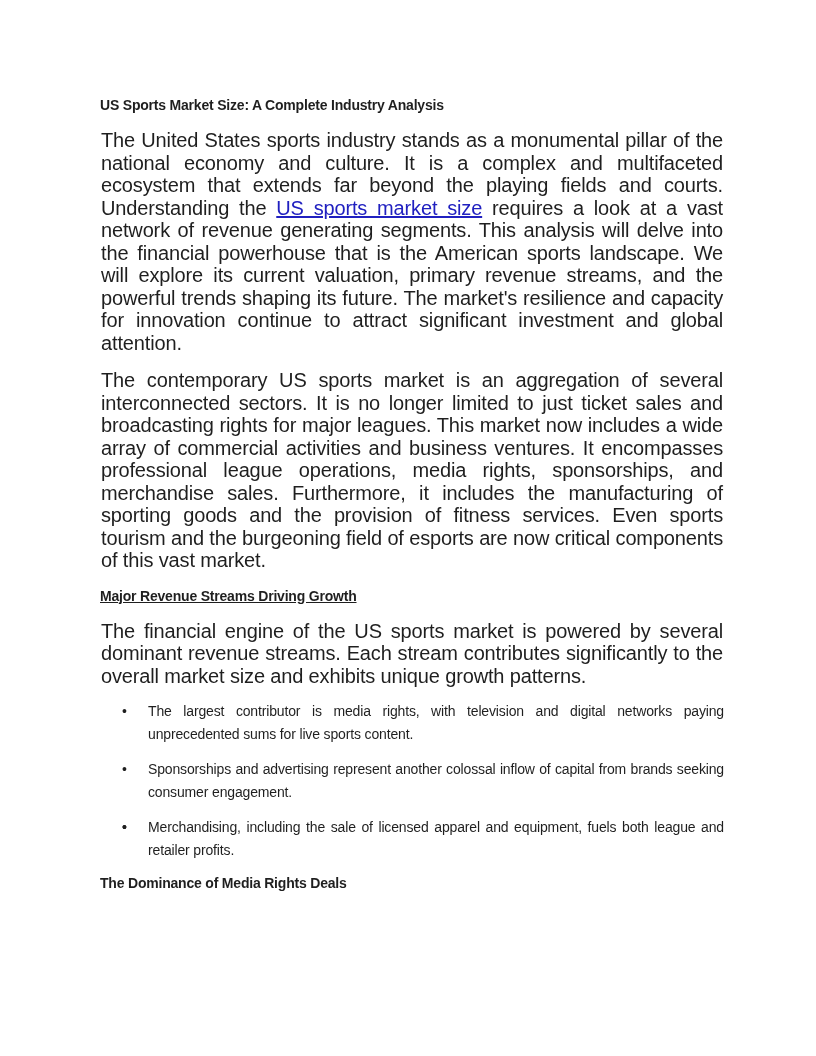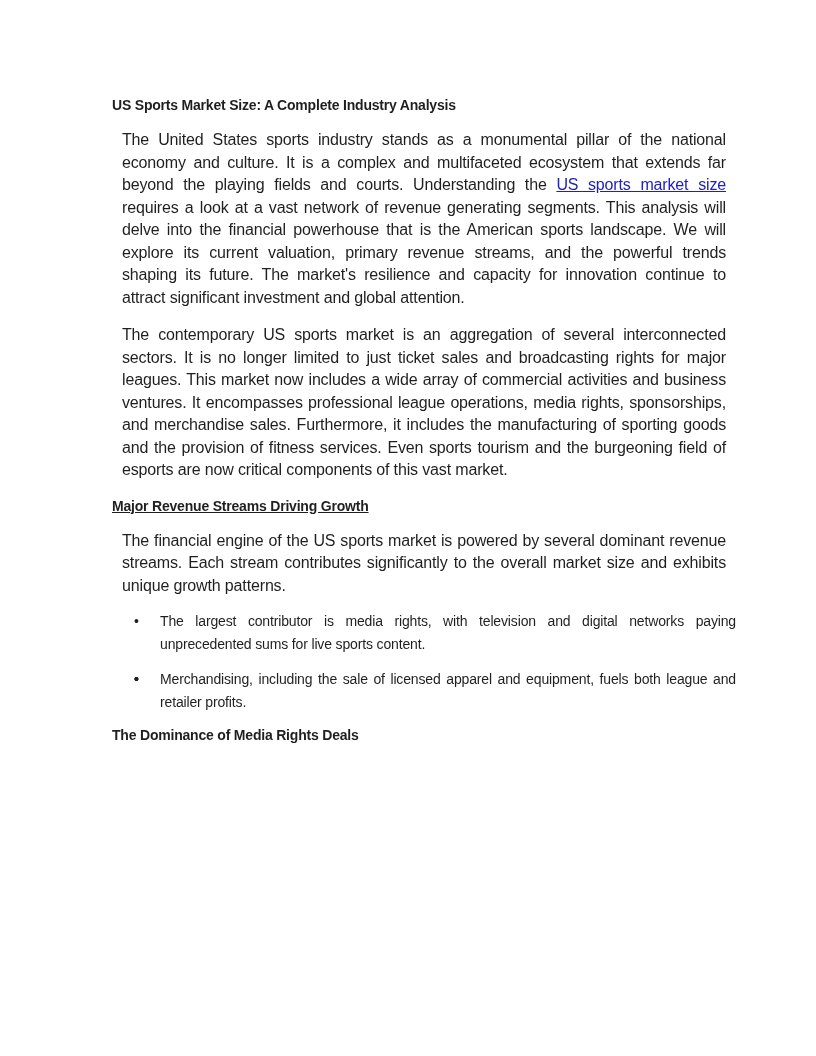--- a/index.html
+++ b/index.html
@@ -10,35 +10,35 @@
   body {
     width: 816px;
     height: 1056px;
     position: relative;
     overflow: hidden;
     font-family: "Liberation Sans", sans-serif;
     color: #1f1f1f;
   }
   .page {
     position: absolute;
-    left: 112px;
+    left: 100px;
     top: 96px;
     width: 624px;
   }
   .title, .heading {
     font-weight: bold;
     font-size: 14px;
     line-height: 18px;
     margin: 0;
     letter-spacing: -0.2px;
   }
   .para {
-    font-size: 16px;
+    font-size: 20px;
     line-height: 22.5px;
-    margin: 10px;
+    margin: 1px;
     text-align: justify;
     letter-spacing: -0.15px;
   }
   .link {
     color: #1a0dab;
     text-decoration: underline;
     color: #2020c0;
   }
   ul.bullets {
     list-style: none;
@@ -76,20 +76,21 @@
 
   <p class="para" style="margin-bottom:13px;">The financial engine of the US sports market is powered by several dominant revenue streams. Each stream contributes significantly to the overall market size and exhibits unique growth patterns.</p>
 
   <ul class="bullets">
     <li style="margin-bottom:13px;">
       <span class="bullet">•</span>
       <span>The largest contributor is media rights, with television and digital networks paying unprecedented sums for live sports content.</span>
     </li>
     <li style="margin-bottom:13px;">
       <span class="bullet">•</span>
+      <span>Sponsorships and advertising represent another colossal inflow of capital from brands seeking consumer engagement.</span>
     </li>
     <li style="margin-bottom:13px;">
       <span class="bullet">•</span>
     </li>
     <li style="margin-bottom:13px;">
       <span class="bullet">•</span>
       <span>Merchandising, including the sale of licensed apparel and equipment, fuels both league and retailer profits.</span>
     </li>
   </ul>
 

